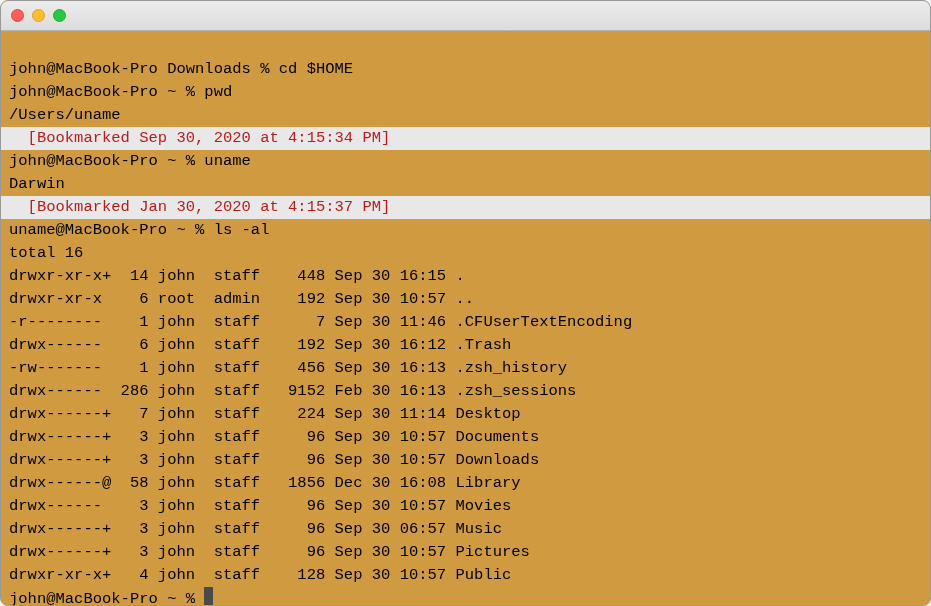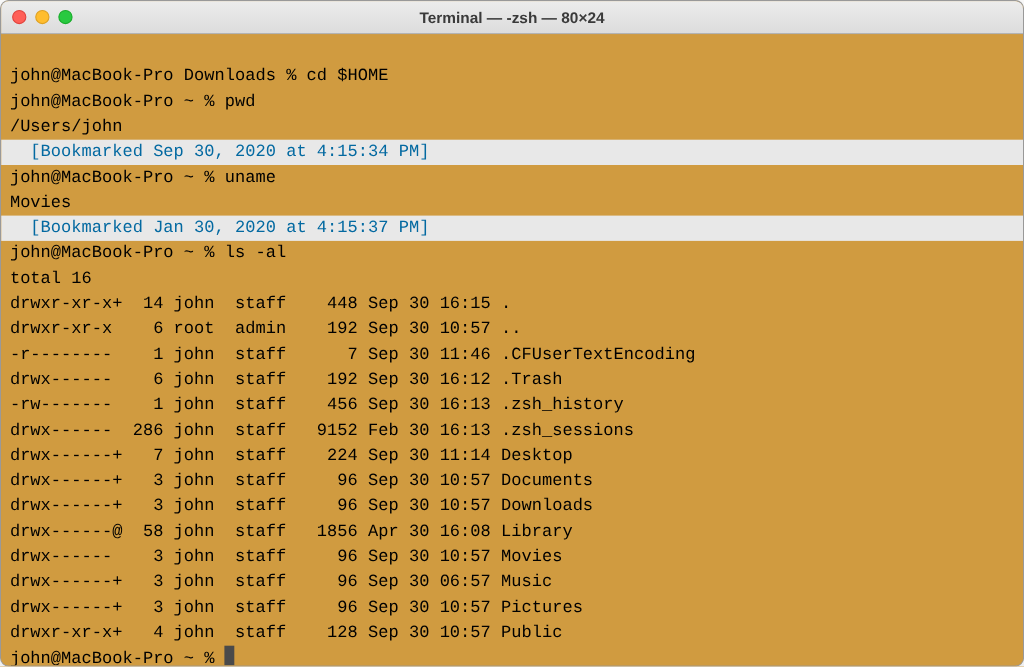--- a/index.html
+++ b/index.html
@@ -58,21 +58,21 @@
     font-family: "Menlo", "Consolas", "Courier New", monospace;
     font-size: 15.5px;
     line-height: 23px;
     color: #000;
     white-space: pre;
     overflow: hidden;
   }
   .line { white-space: pre; }
   .bookmark {
     background: #e8e8e8;
-    color: #0369a1;
+    color: #b91c1c;
     display: block;
     margin: 0 -8px;
     padding: 0 8px;
   }
   .cursor {
     display: inline-block;
     width: 9px;
     height: 18px;
     background: #4a4a4a;
     vertical-align: -2px;
@@ -81,40 +81,39 @@
 </head>
 <body>
 
 <div class="window">
   <div class="titlebar">
     <div class="traffic-lights">
       <div class="tl tl-close"></div>
       <div class="tl tl-min"></div>
       <div class="tl tl-max"></div>
     </div>
-    <div class="title">Terminal — -zsh — 80×24</div>
   </div>
 
   <div class="term">
 <span class="line">john@MacBook-Pro Downloads % cd $HOME</span>
 <span class="line">john@MacBook-Pro ~ % pwd</span>
-<span class="line">/Users/john</span>
+<span class="line">/Users/uname</span>
 <span class="bookmark">  [Bookmarked Sep 30, 2020 at 4:15:34 PM]</span><span class="line">john@MacBook-Pro ~ % uname</span>
-<span class="line">Movies</span>
-<span class="bookmark">  [Bookmarked Jan 30, 2020 at 4:15:37 PM]</span><span class="line">john@MacBook-Pro ~ % ls -al</span>
+<span class="line">Darwin</span>
+<span class="bookmark">  [Bookmarked Jan 30, 2020 at 4:15:37 PM]</span><span class="line">uname@MacBook-Pro ~ % ls -al</span>
 <span class="line">total 16</span>
 <span class="line">drwxr-xr-x+  14 john  staff    448 Sep 30 16:15 .</span>
 <span class="line">drwxr-xr-x    6 root  admin    192 Sep 30 10:57 ..</span>
 <span class="line">-r--------    1 john  staff      7 Sep 30 11:46 .CFUserTextEncoding</span>
 <span class="line">drwx------    6 john  staff    192 Sep 30 16:12 .Trash</span>
 <span class="line">-rw-------    1 john  staff    456 Sep 30 16:13 .zsh_history</span>
 <span class="line">drwx------  286 john  staff   9152 Feb 30 16:13 .zsh_sessions</span>
 <span class="line">drwx------+   7 john  staff    224 Sep 30 11:14 Desktop</span>
 <span class="line">drwx------+   3 john  staff     96 Sep 30 10:57 Documents</span>
 <span class="line">drwx------+   3 john  staff     96 Sep 30 10:57 Downloads</span>
-<span class="line">drwx------@  58 john  staff   1856 Apr 30 16:08 Library</span>
+<span class="line">drwx------@  58 john  staff   1856 Dec 30 16:08 Library</span>
 <span class="line">drwx------    3 john  staff     96 Sep 30 10:57 Movies</span>
 <span class="line">drwx------+   3 john  staff     96 Sep 30 06:57 Music</span>
 <span class="line">drwx------+   3 john  staff     96 Sep 30 10:57 Pictures</span>
 <span class="line">drwxr-xr-x+   4 john  staff    128 Sep 30 10:57 Public</span>
 <span class="line"><span>john@MacBook-Pro ~ % </span><span class="cursor"></span></span>
 </div>
 </div>
 
 </body></html>

